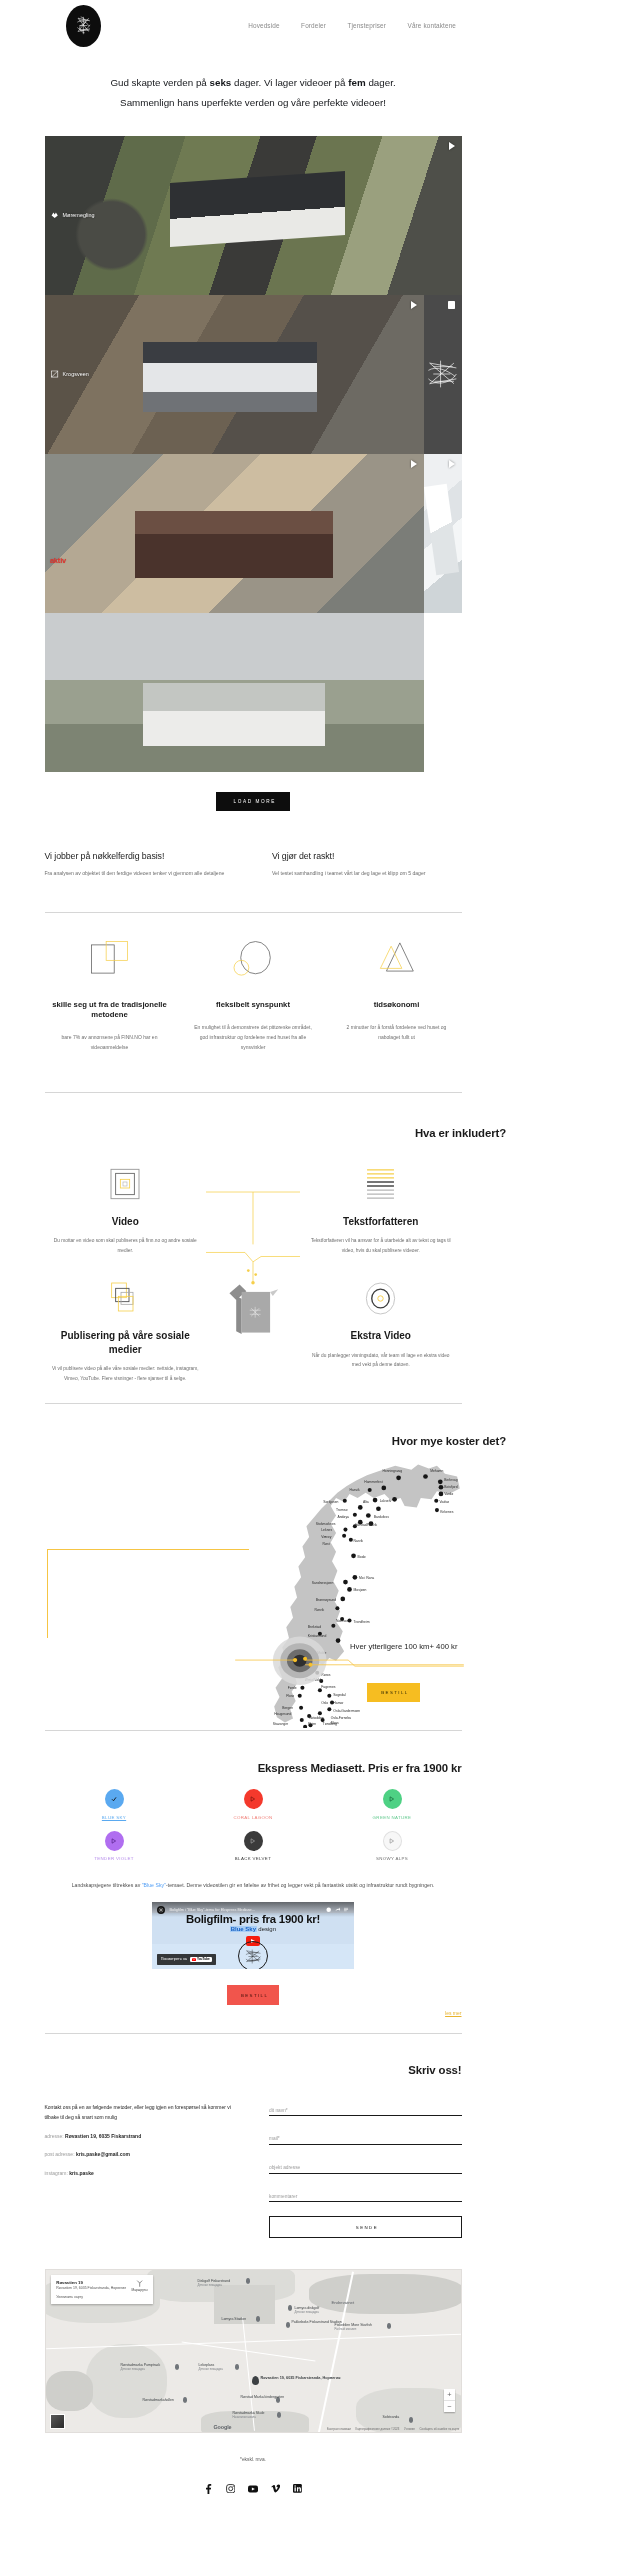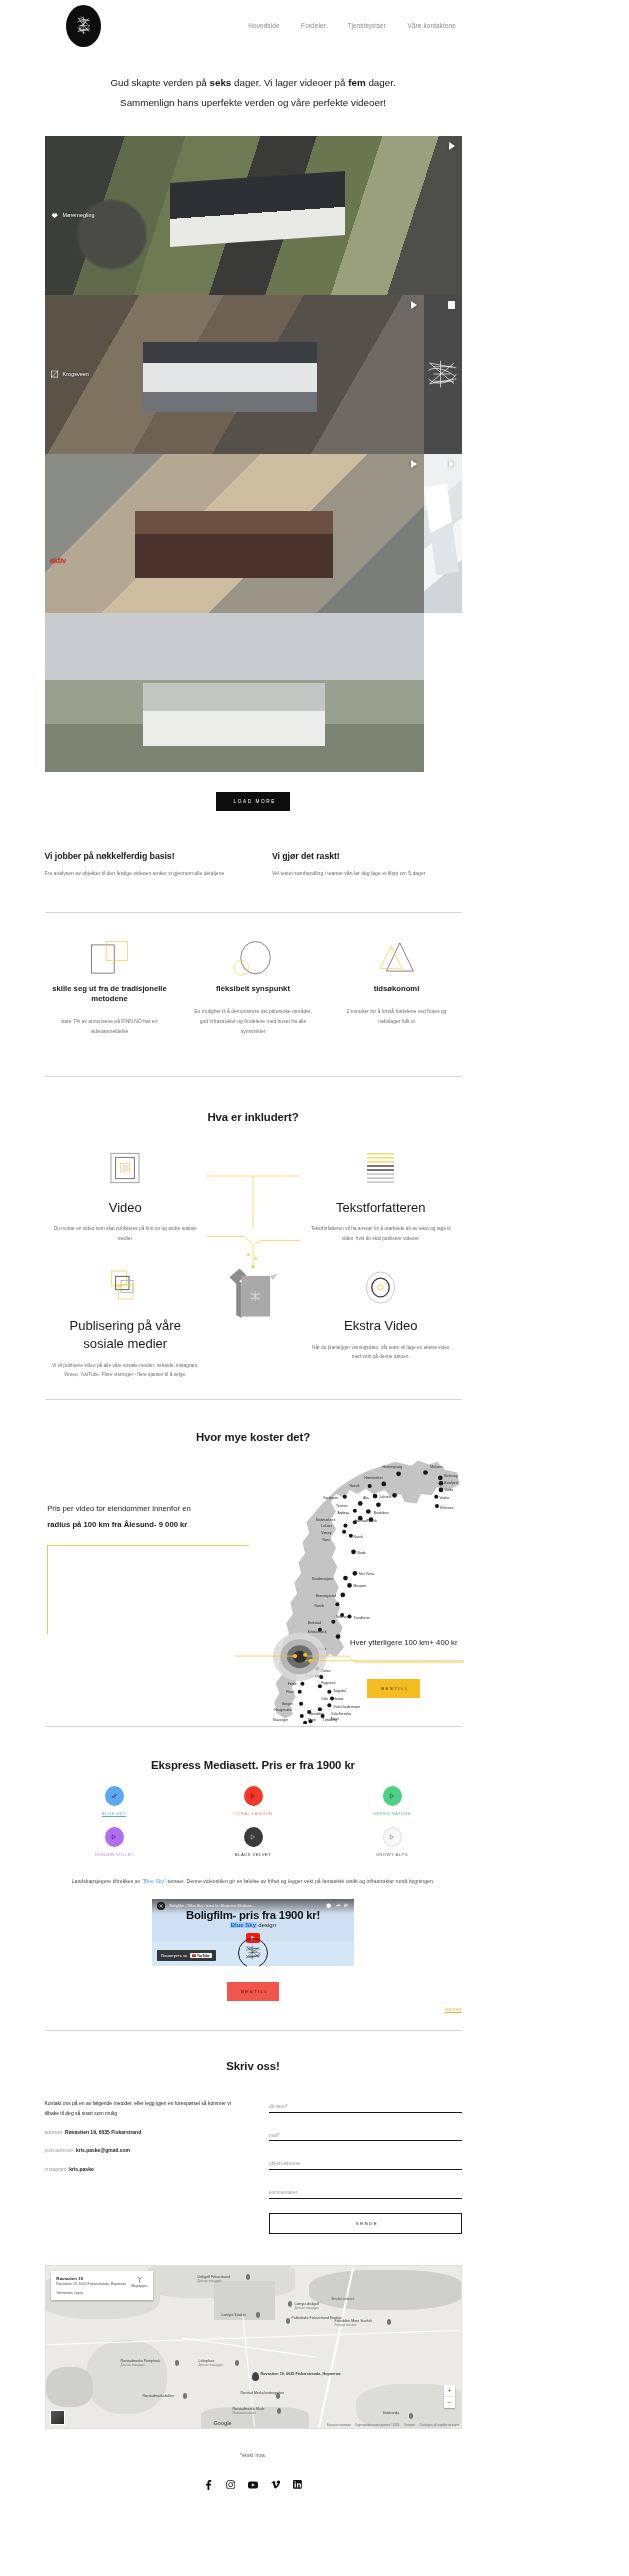--- a/index.html
+++ b/index.html
@@ -138,49 +138,49 @@
     font-size: 4.7px; letter-spacing: .34em;
     padding: 7.4px 14px 6.7px 17.5px;
     border: none; cursor: pointer;
   }
 
   
   .two-col {
     width: 417px; margin: 40px auto 0;
     display: grid; grid-template-columns: 1fr 1fr; gap: 0 38px;
   }
-  .two-col h3 { font-size: 8.8px; font-weight: 700; letter-spacing: -.01em; }
+  .two-col h3 { font-size: 8.8px; font-weight: 400; letter-spacing: -.01em; }
   .two-col p {
     margin-top: 7.4px; font-size: 5.1px; line-height: 2.0; color: #6c6c6c;
   }
 
   .hr {
     width: 417px; margin: 34px auto 0;
     height: 0.7px; background: #d6d6d6;
   }
 
   
   .trio {
     width: 417px; margin: 24px auto 0;
     display: grid; grid-template-columns: repeat(3, 1fr); gap: 0 13.5px;
     text-align: center;
   }
   .trio .ico { height: 43px; display: flex; align-items: center; justify-content: center; }
-  .trio h4 { font-size: 7.7px; font-weight: 700; line-height: 1.32; margin-top: 4px; }
+  .trio h4 { font-size: 7.7px; font-weight: 700; line-height: 1.32; margin-top: 20px; }
   .trio p { margin-top: 12px; font-size: 5px; line-height: 2.0; color: #6e6e6e; padding: 0 4px; }
 
   
   .section-title {
-    text-align: center; font-size: 11.4px; font-weight: 700; letter-spacing: -.01em;
+    text-align: right; font-size: 11.4px; font-weight: 700; letter-spacing: -.01em;
   }
   .included { width: 417px; margin: 0 auto; position: relative; padding-top: 15px; }
   .inc-row { display: grid; grid-template-columns: 1fr 94px 1fr; align-items: start; }
   .inc-cell { text-align: center; padding: 0 6.7px; }
   .inc-cell .ico { height: 42px; display: flex; align-items: center; justify-content: center; }
-  .inc-cell h4 { font-size: 13px; font-weight: 400; margin-top: 9.4px; line-height: 1.35; }
+  .inc-cell h4 { font-size: 10px; font-weight: 700; margin-top: 9.4px; line-height: 1.35; }
   .inc-cell p { margin-top: 8px; font-size: 4.8px; line-height: 1.95; color: #6e6e6e; }
   .inc-center { position: relative; }
 
   
   .pricing { width: 417px; margin: 0 auto; position: relative; height: 283px; }
   .price-map { position: absolute; right: -2.7px; top: 12px; width: 229px; height: 269px; }
   .price-txt-1 {
     position: absolute; left: 2.7px; top: 59px; width: 222px;
     font-size: 7.7px; line-height: 1.9; color: #1d1d1d;
   }
@@ -667,24 +667,20 @@
             <ellipse cx="96" cy="300" rx="19" ry="17" fill="#6d6d6d"></ellipse>
             <ellipse cx="96" cy="300" rx="10" ry="9" fill="#2f2f2f"></ellipse>
             <circle cx="89" cy="299" r="3.2" fill="#f6bd21"></circle>
             <circle cx="104" cy="297" r="3" fill="#f6bd21"></circle>
             <circle cx="112" cy="306" r="3" fill="#f6bd21"></circle>
           </g>
           <path d="M0 299 H92 M104 299 H168 L178 308 H340" stroke="#f6c544" stroke-width="1.2" fill="none"></path>
           <path d="M104 306 H340" stroke="#f6c544" stroke-width="1.2" fill="none"></path>
         </svg>
       </div>
-      <div class="price-txt-1">
-        <span>Pris per video for eiendommer innenfor en</span>
-        <b>radius på 100 km fra Ålesund- 9 000 kr</b>
-      </div>
       <div class="price-box"></div>
       <div class="price-txt-2">Hver ytterligere 100 km+ 400 kr</div>
       <button class="btn-yellow">BESTILL</button>
     </div>
   </div>
 
   <div class="hr" style="margin-top:0"></div>
 
   <div class="mediasett" style="margin-top:32px">
     <div class="section-title">Ekspress Mediasett. Pris er fra 1900 kr</div>

